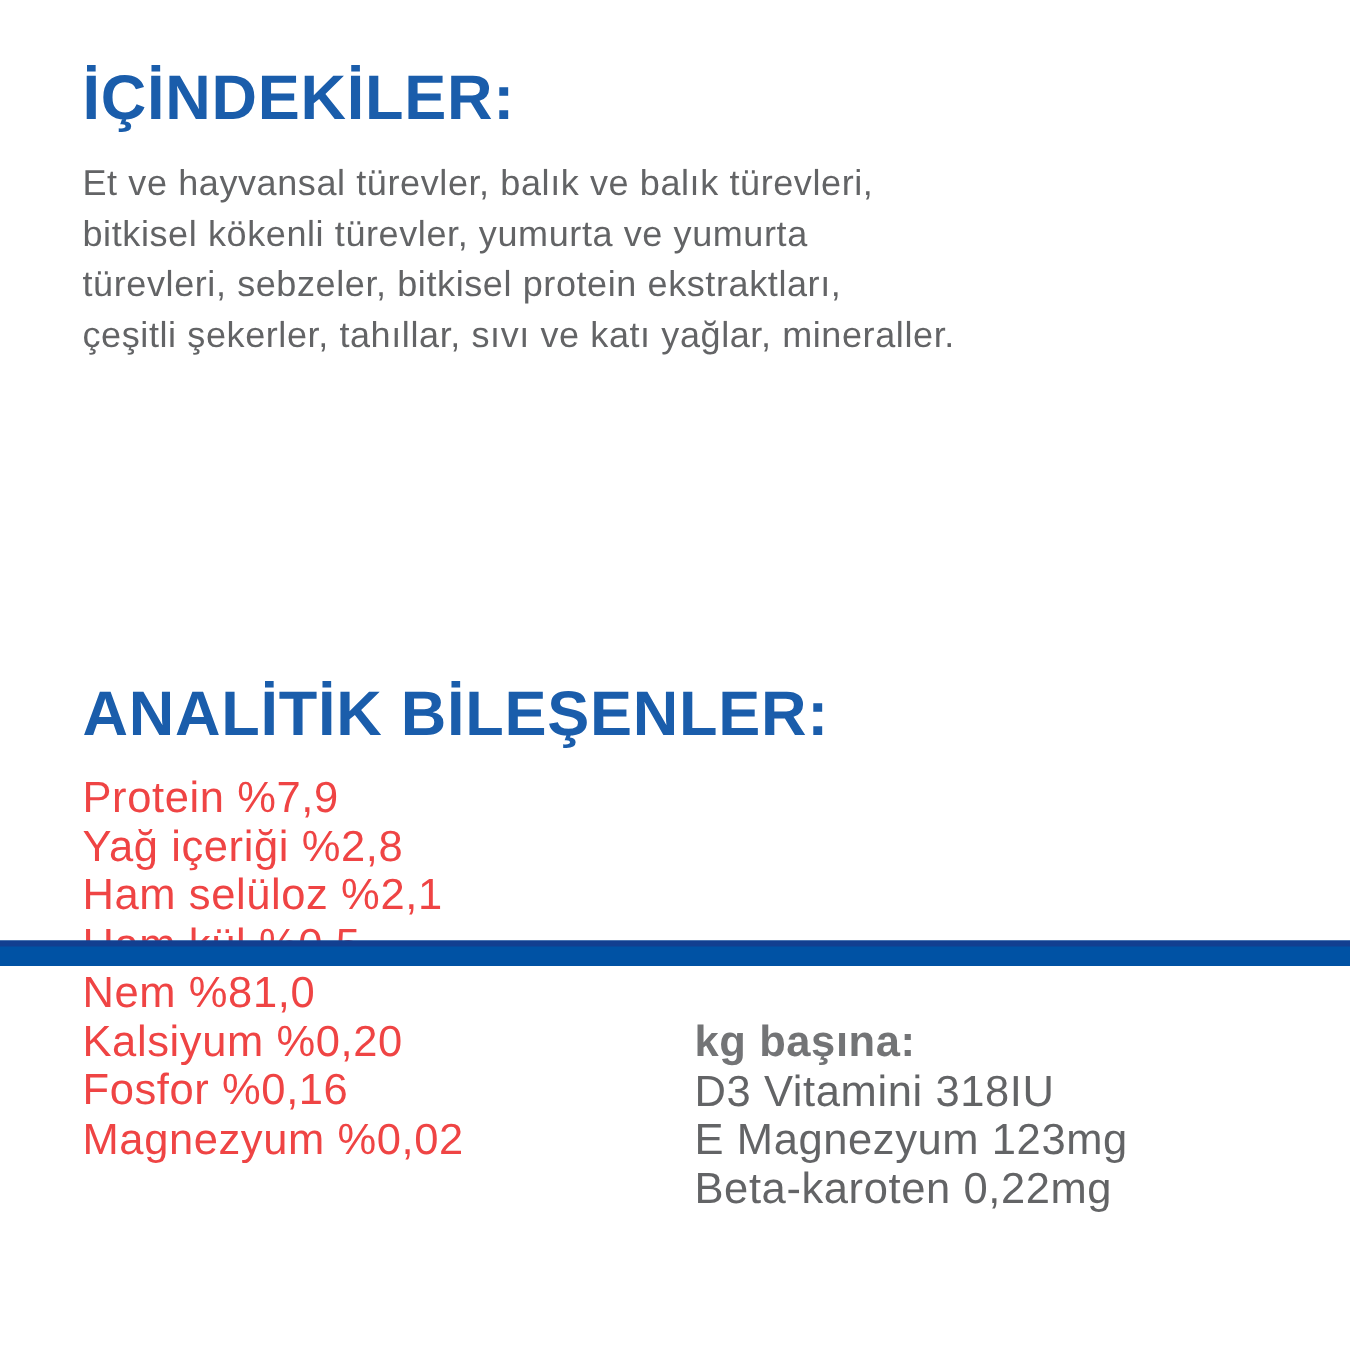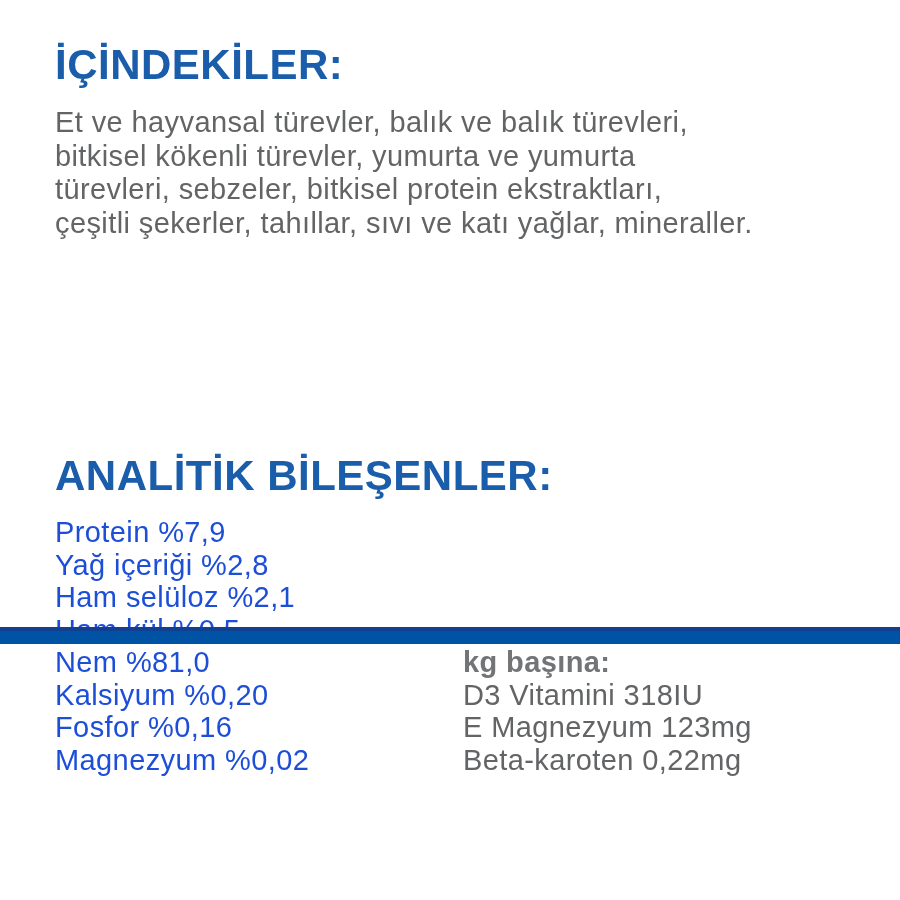--- a/index.html
+++ b/index.html
@@ -32,49 +32,50 @@
 
   .heading-ingredients { top: 42px; }
   .heading-analytical  { top: 453px; }
 
   .ingredients-text {
     position: absolute;
     left: 55px;
     top: 106px;
     width: 800px;
     color: #636466;
-    font-size: 29px;
+    font-size: 24px;
     line-height: 33.5px;
     letter-spacing: 0.4px;
     white-space: pre-line;
   }
 
   .components-list {
     position: absolute;
     left: 55px;
     top: 516px;
-    color: #1d4ed8;
+    color: #ef4444;
     font-size: 29px;
     line-height: 32.5px;
     letter-spacing: 0.4px;
   }
 
   .per-kg-col {
     position: absolute;
     left: 463px;
     top: 646px;
     color: #636466;
     font-size: 29px;
     line-height: 32.5px;
     letter-spacing: 0.4px;
   }
 
   .per-kg-heading {
     font-weight: bold;
     color: #737476;
+    margin-top: 33px;
   }
 
   .row { white-space: nowrap; }
 
   .footer-bar {
     position: absolute;
     left: 0;
     bottom: 0;
     width: 900px;
     height: 17px;

